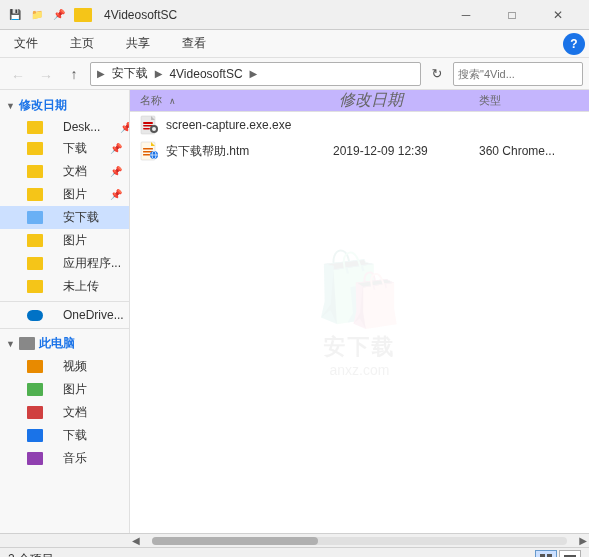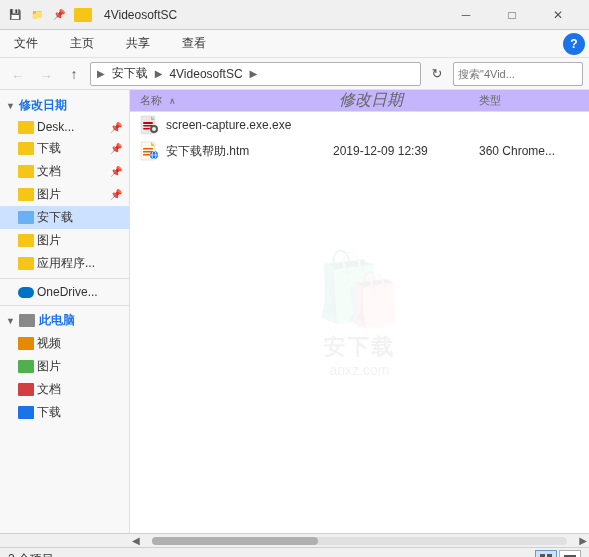--- a/index.html
+++ b/index.html
@@ -198,25 +198,25 @@
       cursor: pointer;
       gap: 4px;
     }
     .sidebar-section-header .arrow {
       font-size: 9px;
       color: #666;
     }
     .sidebar-item {
       display: flex;
       align-items: center;
-      padding: 3px 6px 3px 18px;
+      padding: 3px 6px 3px 27px;
       font-size: 12px;
       color: #333;
       cursor: pointer;
-      gap: 3px;
+      gap: 20px;
       white-space: nowrap;
       overflow: hidden;
     }
     .sidebar-item.active { background: #cce0ff; }
     .folder-icon {
       width: 16px;
       height: 13px;
       background: #f5c518;
       border-radius: 1px;
       flex-shrink: 0;
@@ -442,20 +442,24 @@
       <span>安下载</span>
     </div>
     <div class="sidebar-item">
       <div class="folder-icon"></div>
       <span>图片</span>
     </div>
     <div class="sidebar-item">
       <div class="folder-icon"></div>
       <span>应用程序...</span>
     </div>
+    <div class="sidebar-item">
+      <div class="folder-icon"></div>
+      <span>未上传</span>
+    </div>
     <hr class="section-separator">
     <div class="sidebar-item">
       <div class="onedrive-icon"></div>
       <span>OneDrive...</span>
     </div>
     <hr class="section-separator">
     <div class="sidebar-section-header">
       <span class="arrow">▼</span>
       <div class="computer-icon"></div>
       <span>此电脑</span>
@@ -468,20 +472,24 @@
       <div class="folder-icon img-icon"></div>
       <span>图片</span>
     </div>
     <div class="sidebar-item">
       <div class="folder-icon doc-icon"></div>
       <span>文档</span>
     </div>
     <div class="sidebar-item">
       <div class="folder-icon download-icon"></div>
       <span>下载</span>
+    </div>
+    <div class="sidebar-item">
+      <div class="folder-icon music-icon"></div>
+      <span>音乐</span>
     </div>
   </div>
 
   <div class="file-list-container">
 
     <div class="watermark">
       <div style="font-size:72px; color:#888; opacity:0.6;">🛍️</div>
       <div style="font-size:22px; color:#888; font-weight:bold; letter-spacing:2px;">安下载</div>
       <div style="font-size:14px; color:#888;">anxz.com</div>
     </div>

